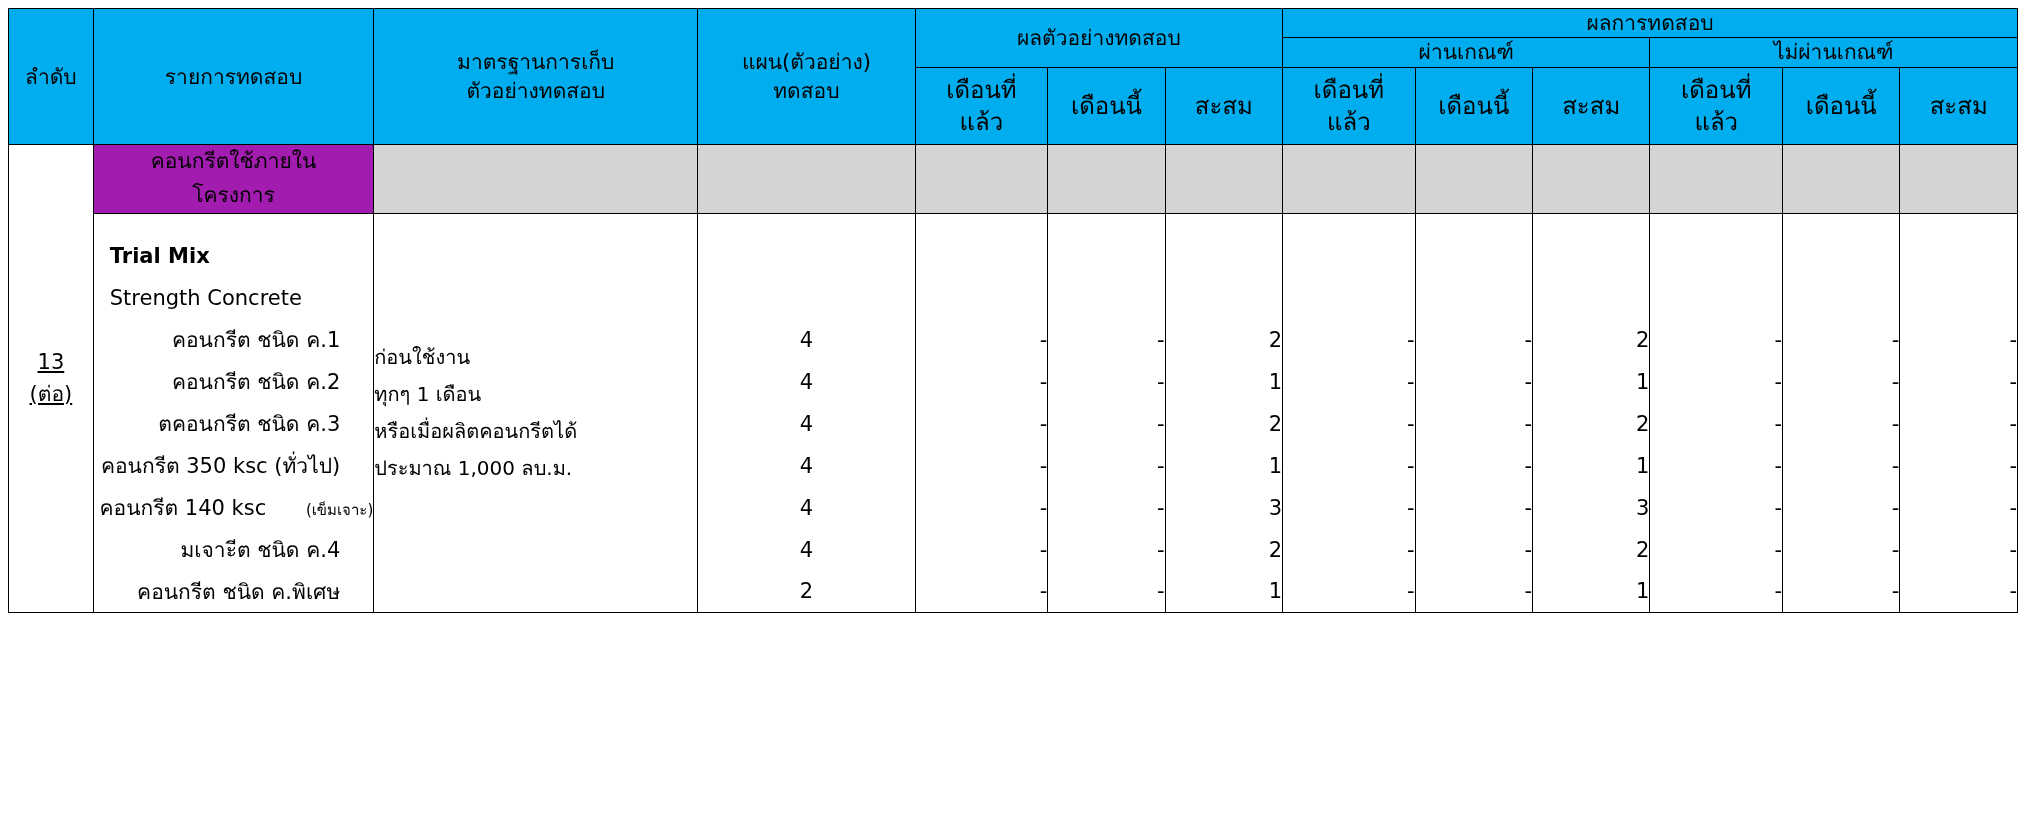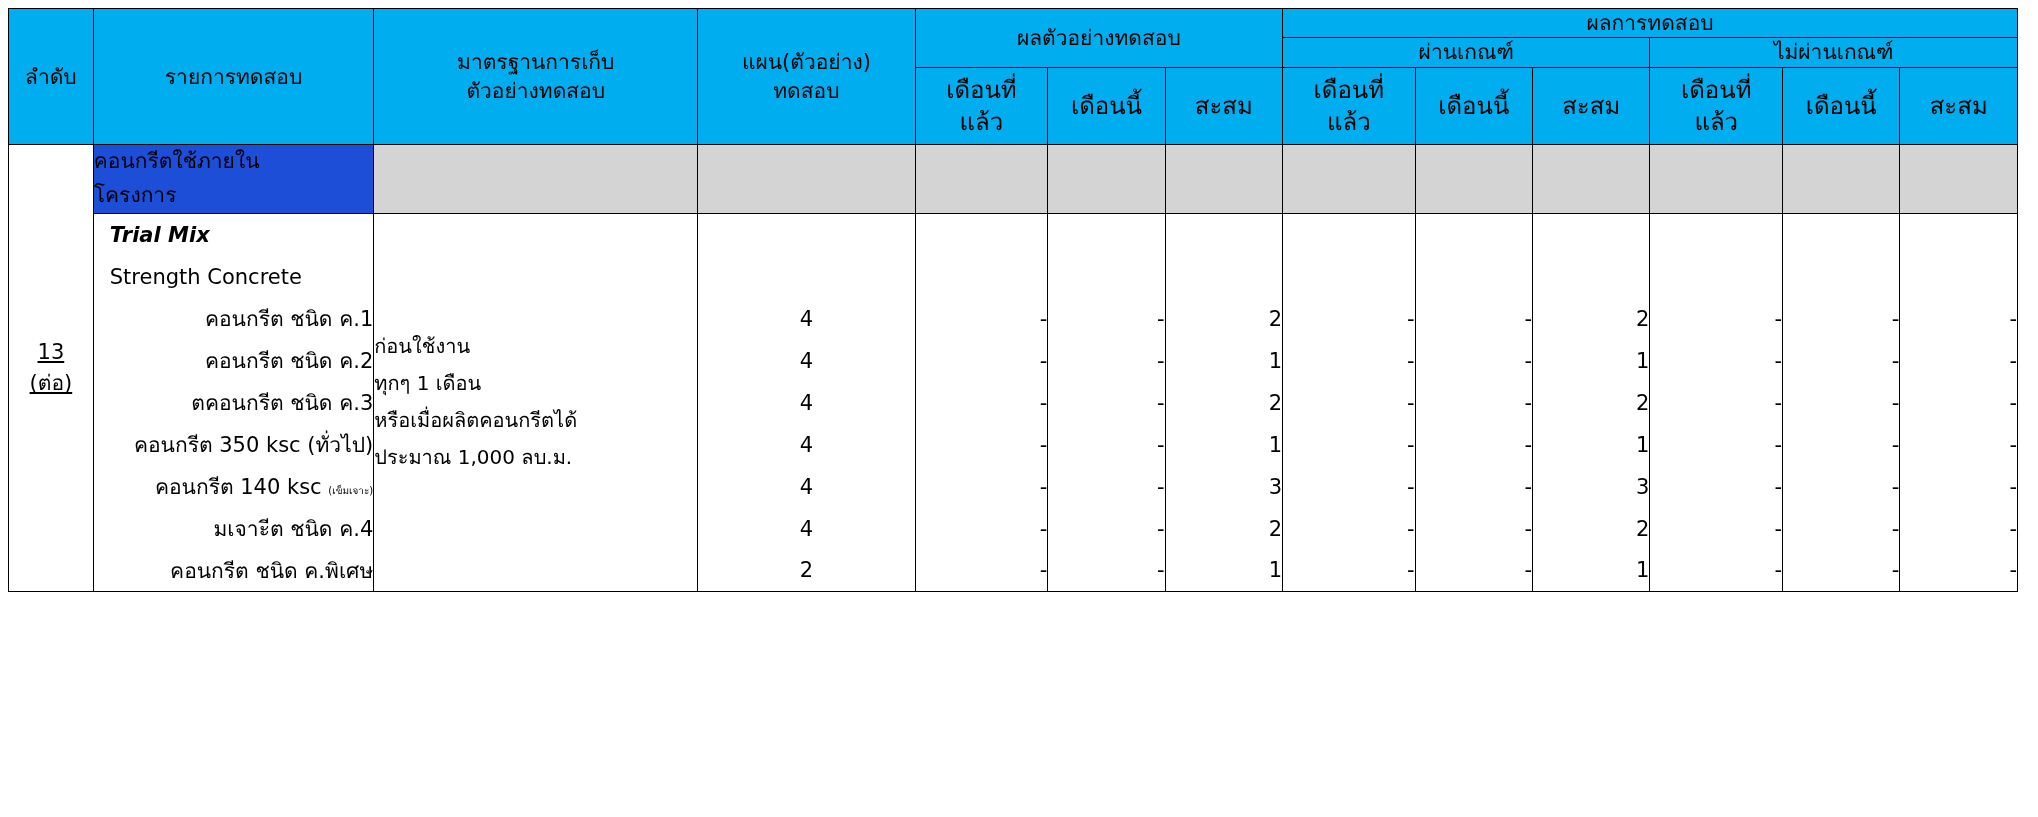--- a/index.html
+++ b/index.html
@@ -49,22 +49,22 @@
     font-size: 21px;
     line-height: 1.5;
     text-decoration: underline;
   }
   td.item {
     text-align: right;
     font-size: 21px;
     padding-left: 16px;
   }
   td.item-group {
-    background: #1d4ed8;
-    text-align: left;
+    background: #a21caf;
+    text-align: center;
     font-size: 21px;
     line-height: 1.6;
     padding: 10px 12px;
   }
   td.blank-grey {
     background: #d4d4d4;
   }
   td.std {
     text-align: left;
     font-size: 20px;
@@ -73,25 +73,26 @@
   td.num {
     text-align: center;
     font-size: 21px;
   }
   td.right {
     text-align: right;
     font-size: 21px;
     padding-right: 14px;
   }
   .italic-bold {
-    font-style: italic;
     font-weight: bold;
+    margin-top: 21px;
   }
   .small-note {
-    font-size: 10px;
+    font-size: 15px;
+    margin-left: 33px;
   }
   .stack-line {
     padding: 9px 0 9px 16px;
     font-size: 21px;
     text-align: left;
     white-space: nowrap;
   }
   .noborder-bottom { border-bottom: none !important; }
   .noborder-top { border-top: none !important; }
   .rowh { height: 42px; }

